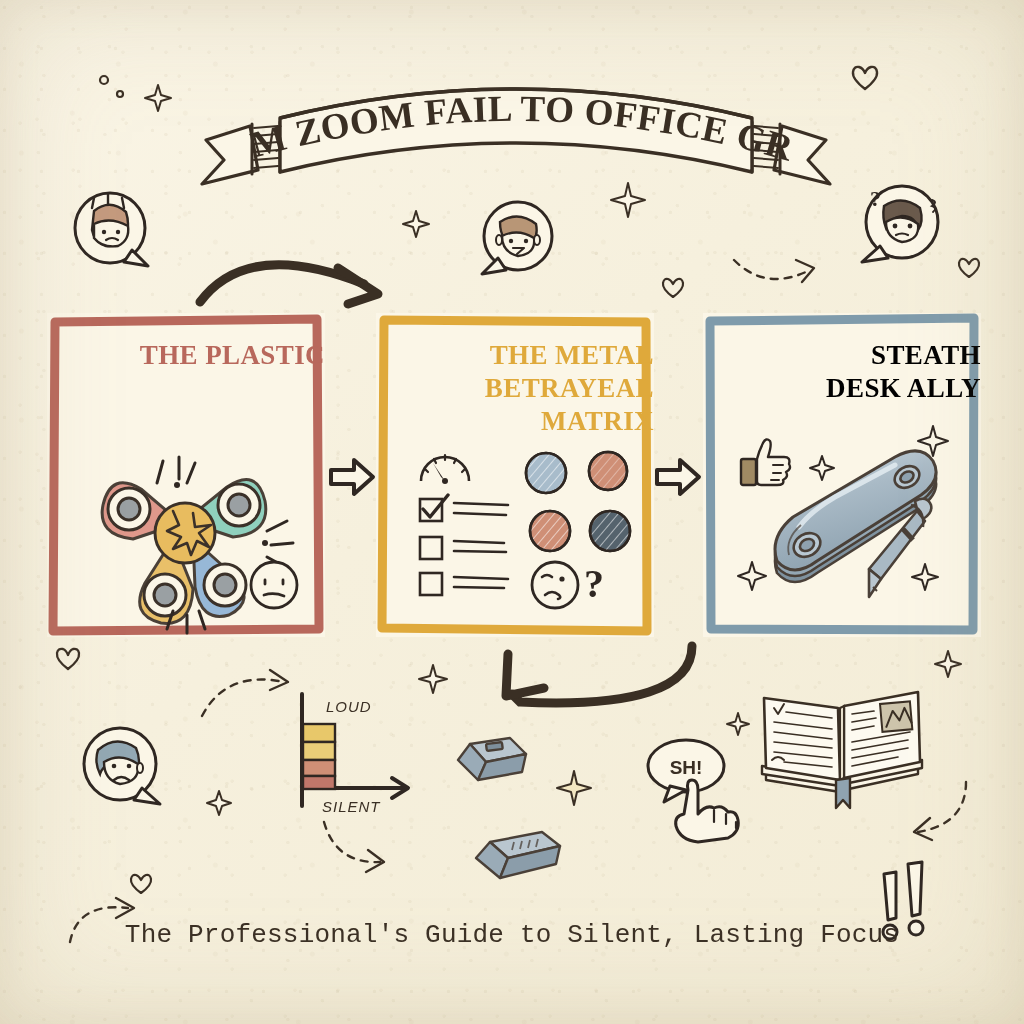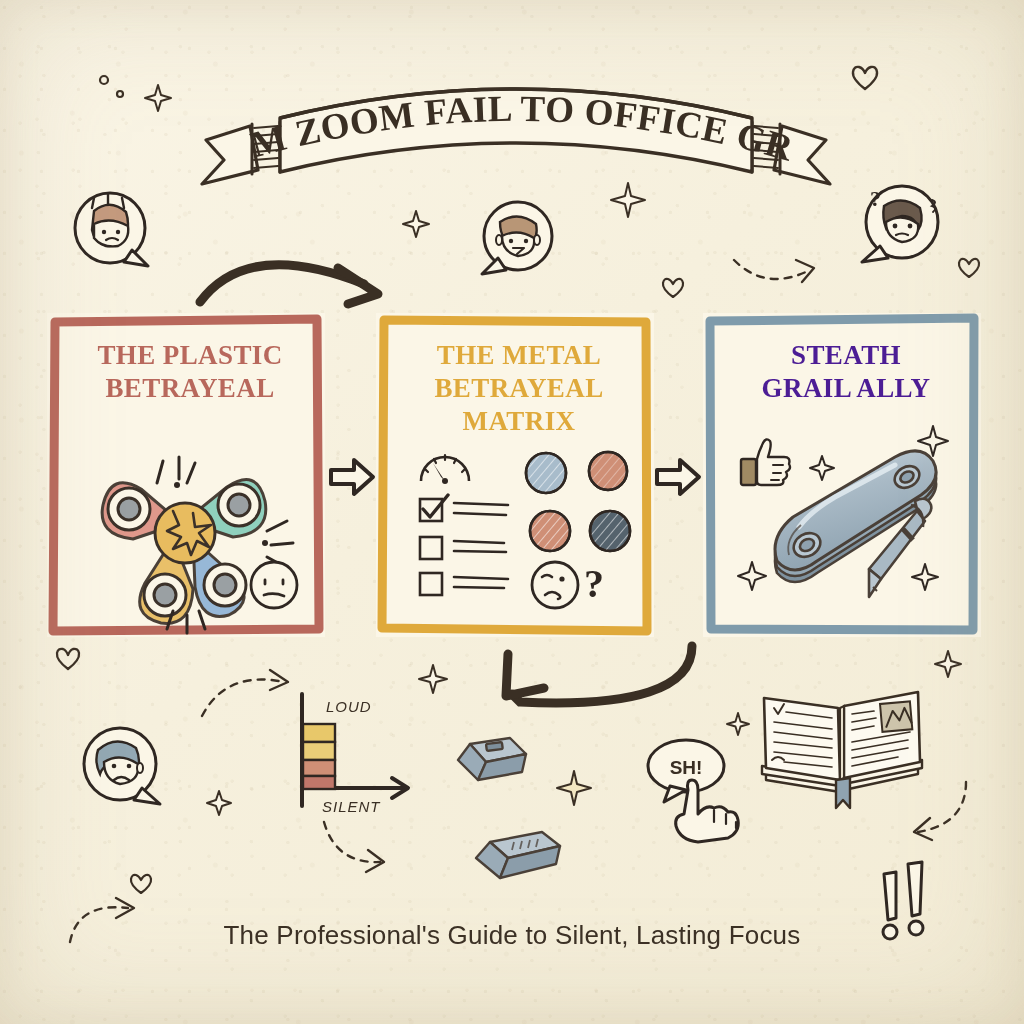--- a/index.html
+++ b/index.html
@@ -42,42 +42,42 @@
   }
 
   
   .panel{
     position:absolute;top:313px;width:278px;height:324px;
     background:#fbf6e7;
     box-sizing:border-box;
   }
   .ptitle{
     position:absolute;left:8px;right:0;top:26px;
-    text-align:center;
+    text-align:right;
     font-family:"Liberation Serif", serif;
     font-weight:700;
     font-size:27px;
     line-height:1.22;
     letter-spacing:.4px;
   }
   .ptitle .l2{display:block;}
   #panel1{left:47px;}
   #panel2{left:376px;}
   #panel3{left:703px;}
   #panel1 .ptitle{color:#b8685c;}
   #panel2 .ptitle{color:#dfa93b;}
-  #panel3 .ptitle{color:#4c1d95;}
+  #panel3 .ptitle{color:#000000;}
 
   .frame{position:absolute;inset:0;}
 
   
   #caption{
     position:absolute;left:0;right:0;top:920px;
     text-align:center;
-    font-family:Liberation Sans, sans-serif;
+    font-family:Liberation Mono, monospace;
     font-size:26px;
     color:#3a2f24;
     letter-spacing:.2px;
   }
 
   
   .meter-lab{
     font-family:"Liberation Sans", sans-serif;
     font-size:15px;fill:#3a2f24;letter-spacing:1px;
   }
@@ -131,21 +131,20 @@
     <path d="M22 18 L20 60 L58 52" fill="none" stroke="#3a2f24" stroke-width="9" stroke-linecap="round" stroke-linejoin="round"></path>
   </svg>
 </div>
 
 <div class="panel" id="panel1">
   <svg class="frame" width="278" height="324" viewBox="0 0 278 324">
     <path d="M8 9 L270 6 L272 316 L6 318 Z" fill="none" stroke="#b8685c" stroke-width="9" stroke-linejoin="round"></path>
   </svg>
   <div class="ptitle">
     <span>THE PLASTIC</span>
-    <span class="l2">BETRAYEAL</span>
   </div>
 
   <div class="abs" style="left:34px;top:130px;">
     <svg width="210" height="180" viewBox="0 0 210 180">
       <g stroke="#3b3129" stroke-width="3" stroke-linejoin="round">
         <path d="M100 80 L60 46 Q30 28 22 62 Q16 92 52 96 Z" fill="#dd9184" opacity=".92"></path>
         <path d="M104 78 L146 44 Q176 24 184 58 Q190 90 152 94 Z" fill="#86cdba" opacity=".92"></path>
         <path d="M92 96 L64 140 Q48 172 80 180 Q110 184 112 146 Z" fill="#e8bc5f" opacity=".92"></path>
         <path d="M112 96 L152 132 Q176 158 148 172 Q120 180 114 144 Z" fill="#8fb3d6" opacity=".92"></path>
       </g>
@@ -267,21 +266,21 @@
     <path d="M3 14 L26 14 L26 4 L45 21 L26 38 L26 28 L3 28 Z" fill="#fbf6e7" stroke="#2f2722" stroke-width="4" stroke-linejoin="round"></path>
   </svg>
 </div>
 
 <div class="panel" id="panel3">
   <svg class="frame" width="278" height="324" viewBox="0 0 278 324">
     <path d="M7 8 L271 5 L270 317 L8 316 Z" fill="none" stroke="#7f9bab" stroke-width="9" stroke-linejoin="round"></path>
   </svg>
   <div class="ptitle">
     <span>STEATH</span>
-    <span class="l2">GRAIL ALLY</span>
+    <span class="l2">DESK ALLY</span>
   </div>
 
   <div class="abs" style="left:36px;top:124px;">
     <svg width="56" height="52" viewBox="0 0 56 52">
       <rect x="2" y="22" width="15" height="26" rx="2" fill="#a08a63" stroke="#2f2722" stroke-width="2.4"></rect>
       <path d="M18 22 Q20 14 24 6 Q27 0 31 4 Q33 8 29 20 L45 20 Q52 20 50 27 Q53 32 47 35 Q50 40 44 43 Q46 48 38 48 L22 48 Q18 48 18 44 Z" fill="#fbf6e7" stroke="#2f2722" stroke-width="2.4" stroke-linejoin="round"></path>
       <path d="M44 28 L34 28 M42 36 L34 36 M40 43 L32 43" stroke="#2f2722" stroke-width="2" stroke-linecap="round"></path>
     </svg>
   </div>
 

